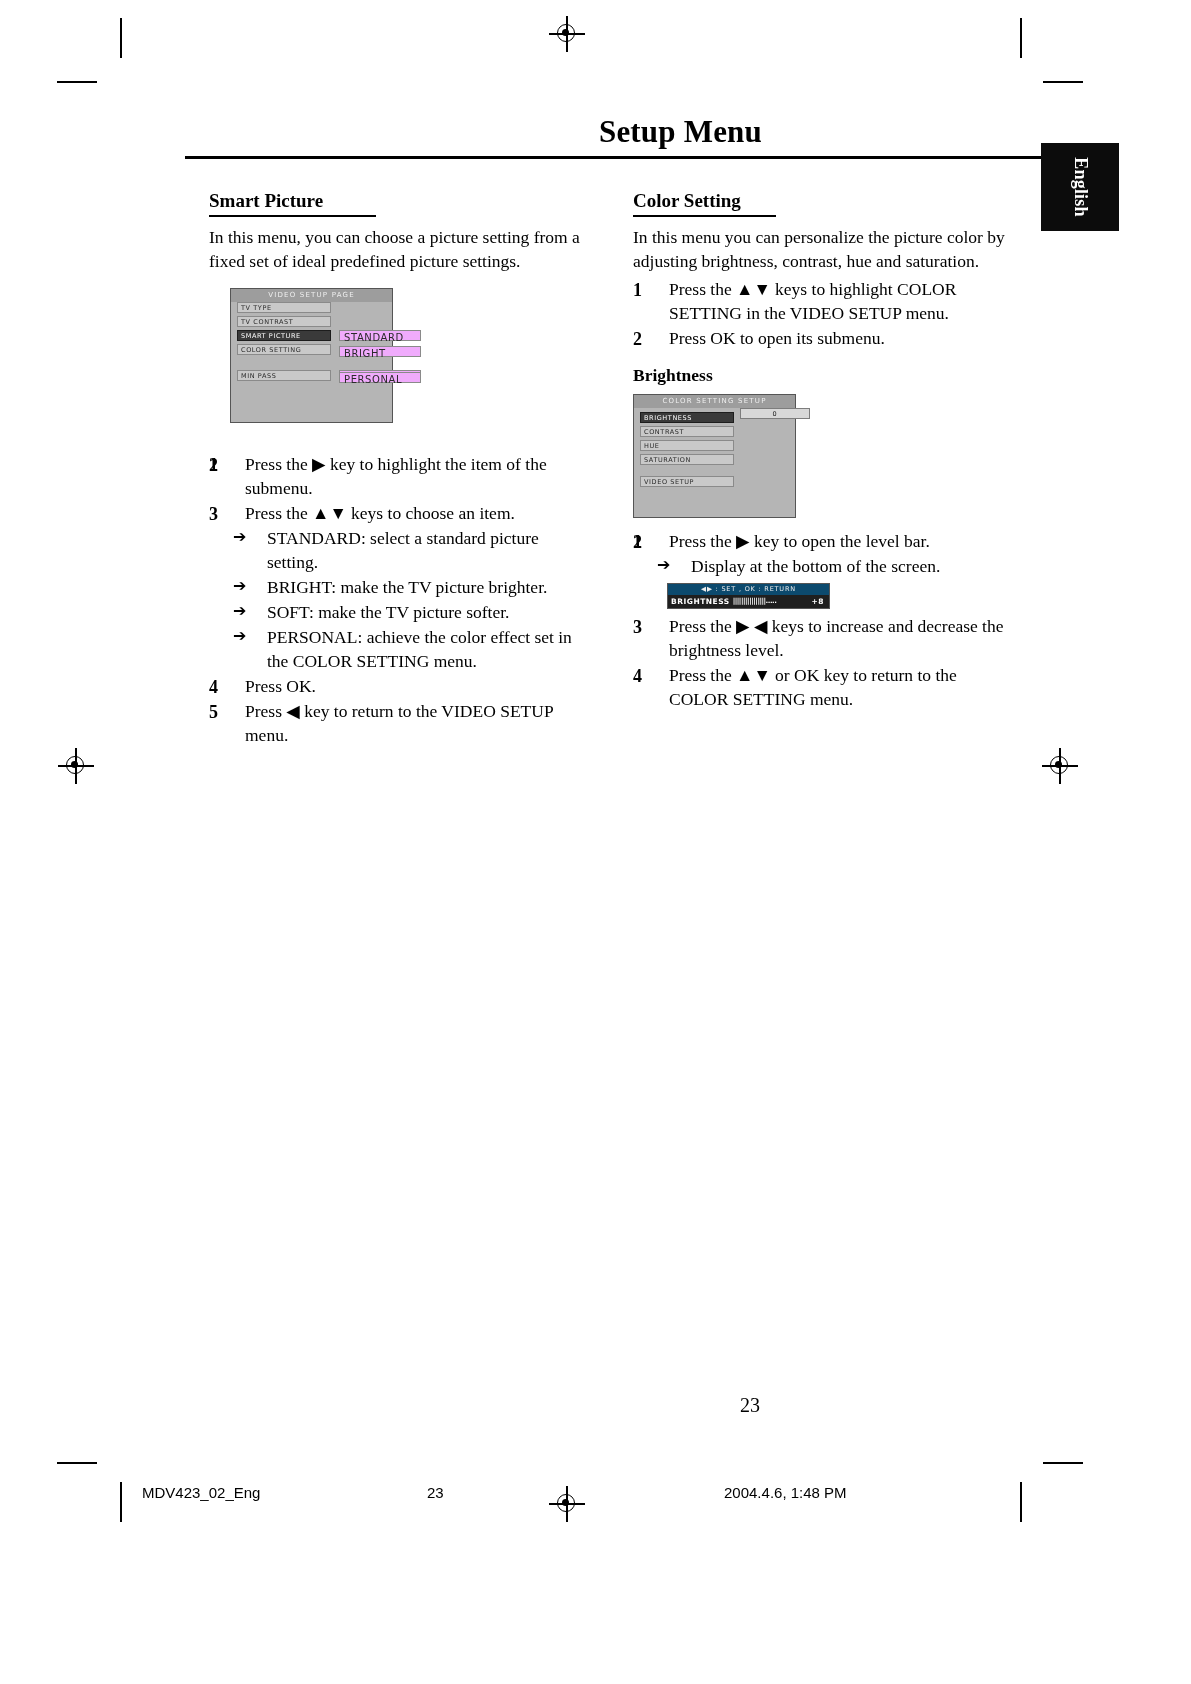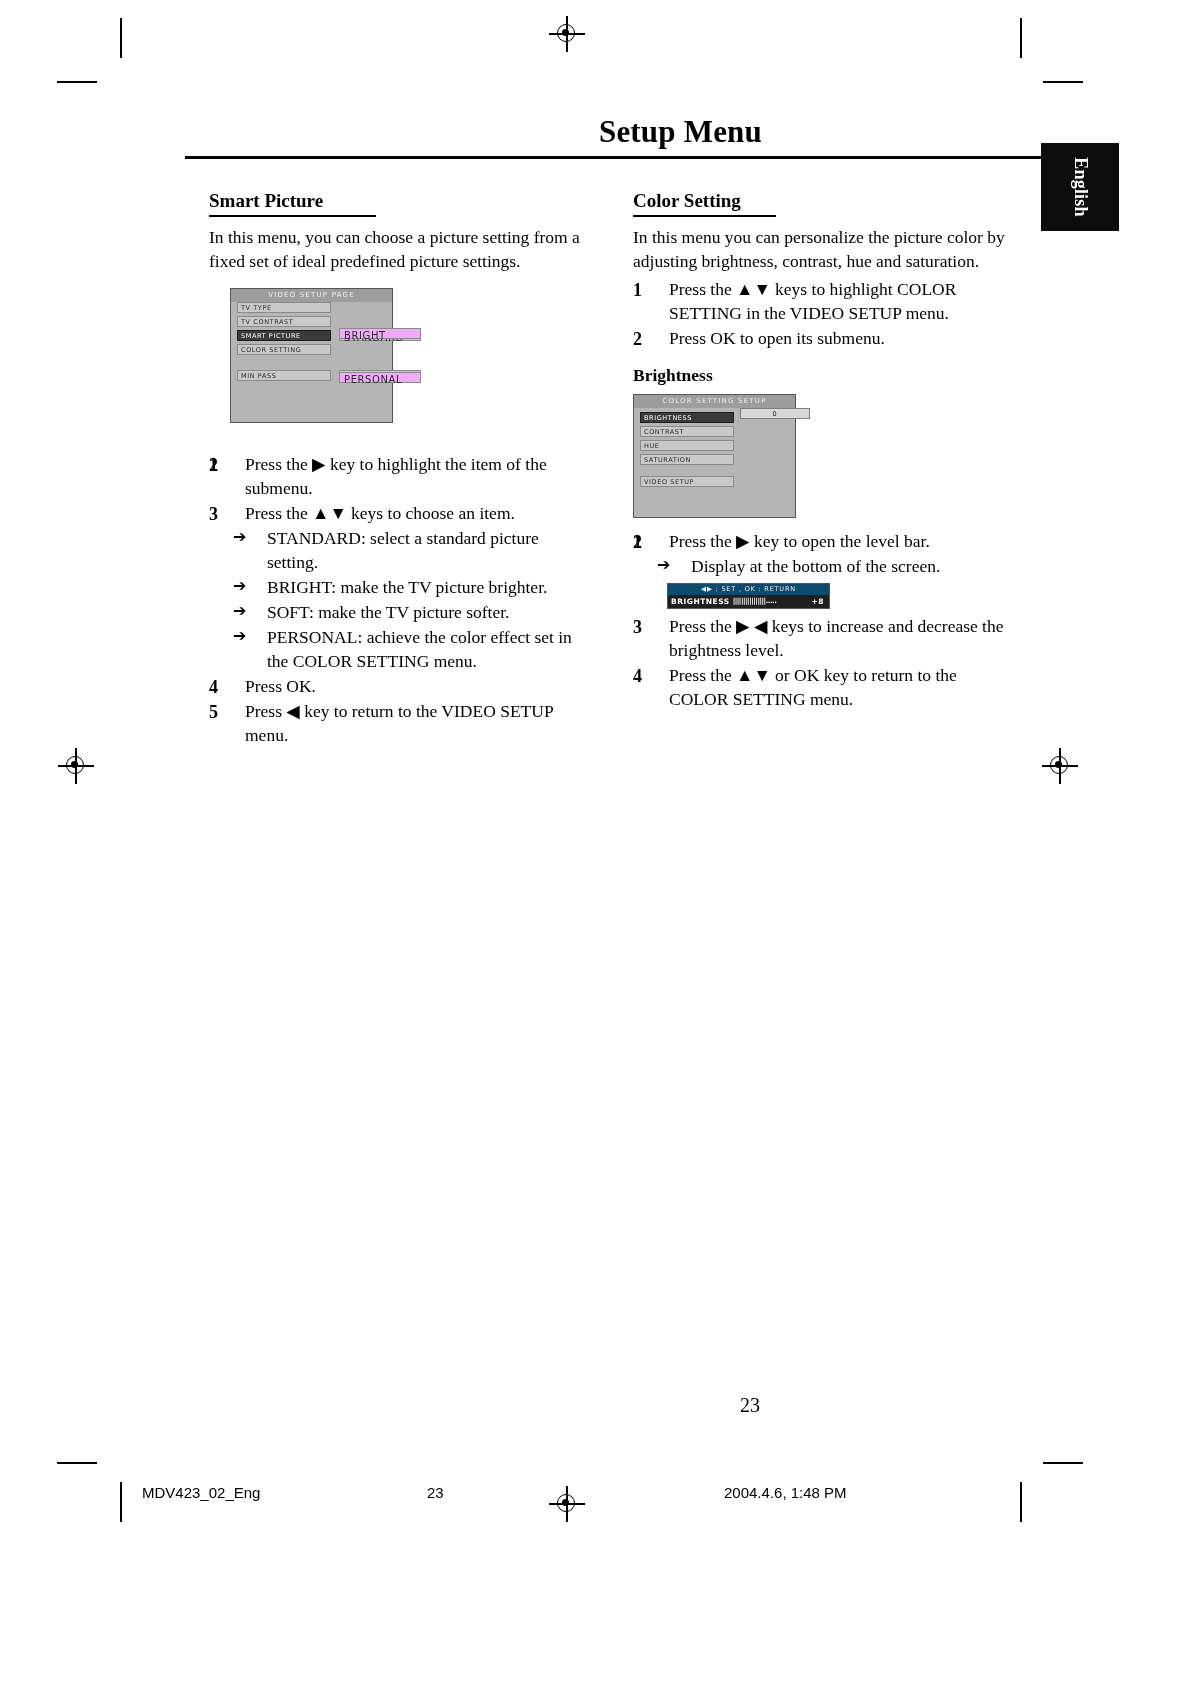--- a/index.html
+++ b/index.html
@@ -359,21 +359,21 @@
       <div class="osd-title">VIDEO SETUP PAGE</div>
       <div style="position:relative; ">
         <div class="osd-row">TV TYPE</div>
         <div class="osd-row">TV CONTRAST</div>
         <div class="osd-row sel">SMART PICTURE</div>
         <div class="osd-row">COLOR SETTING</div>
         <div style="height:12px;"></div>
         <div class="osd-row">MIN PASS</div>
 
         <div class="osd-sub" style="top:28px;">STANDARD</div>
-        <div class="osd-sub" style="top:26px;">BRIGHT</div>
+        <div class="osd-sub" style="top:44px;">BRIGHT</div>
         <div class="osd-sub" style="top:68px;">SOFT</div>
         <div class="osd-sub" style="top:70px;">PERSONAL</div>
       </div>
     </div>
 
     <div class="steps" style="margin-top:30px;">
       <div class="step">
         <span class="num">1</span>
       </div>
       <div class="step">

